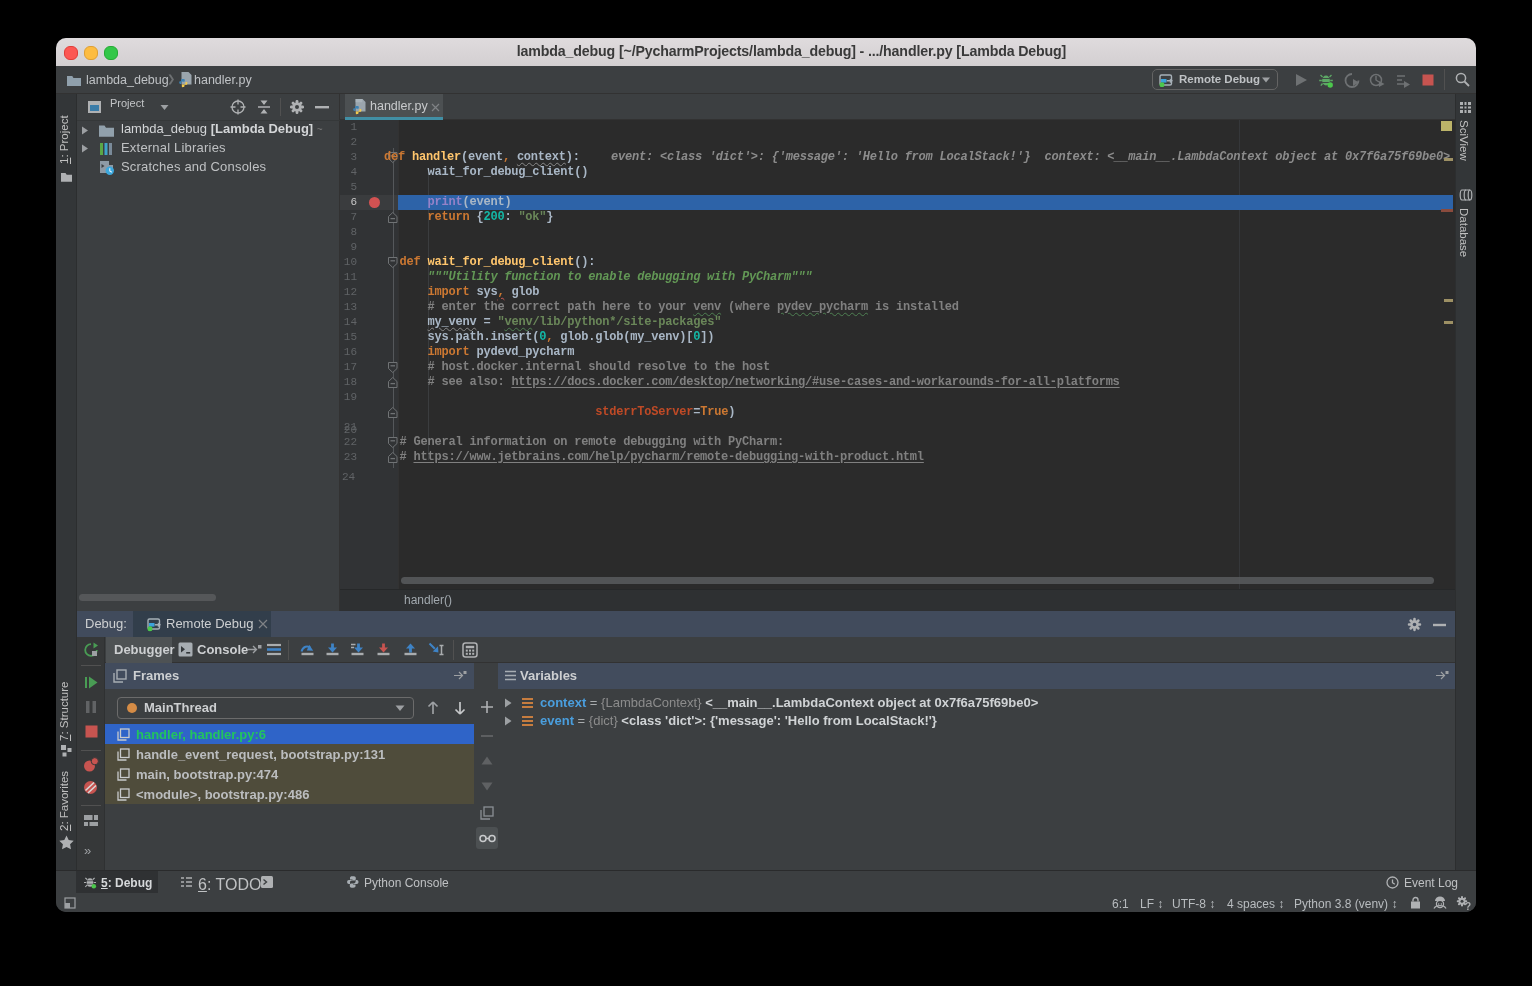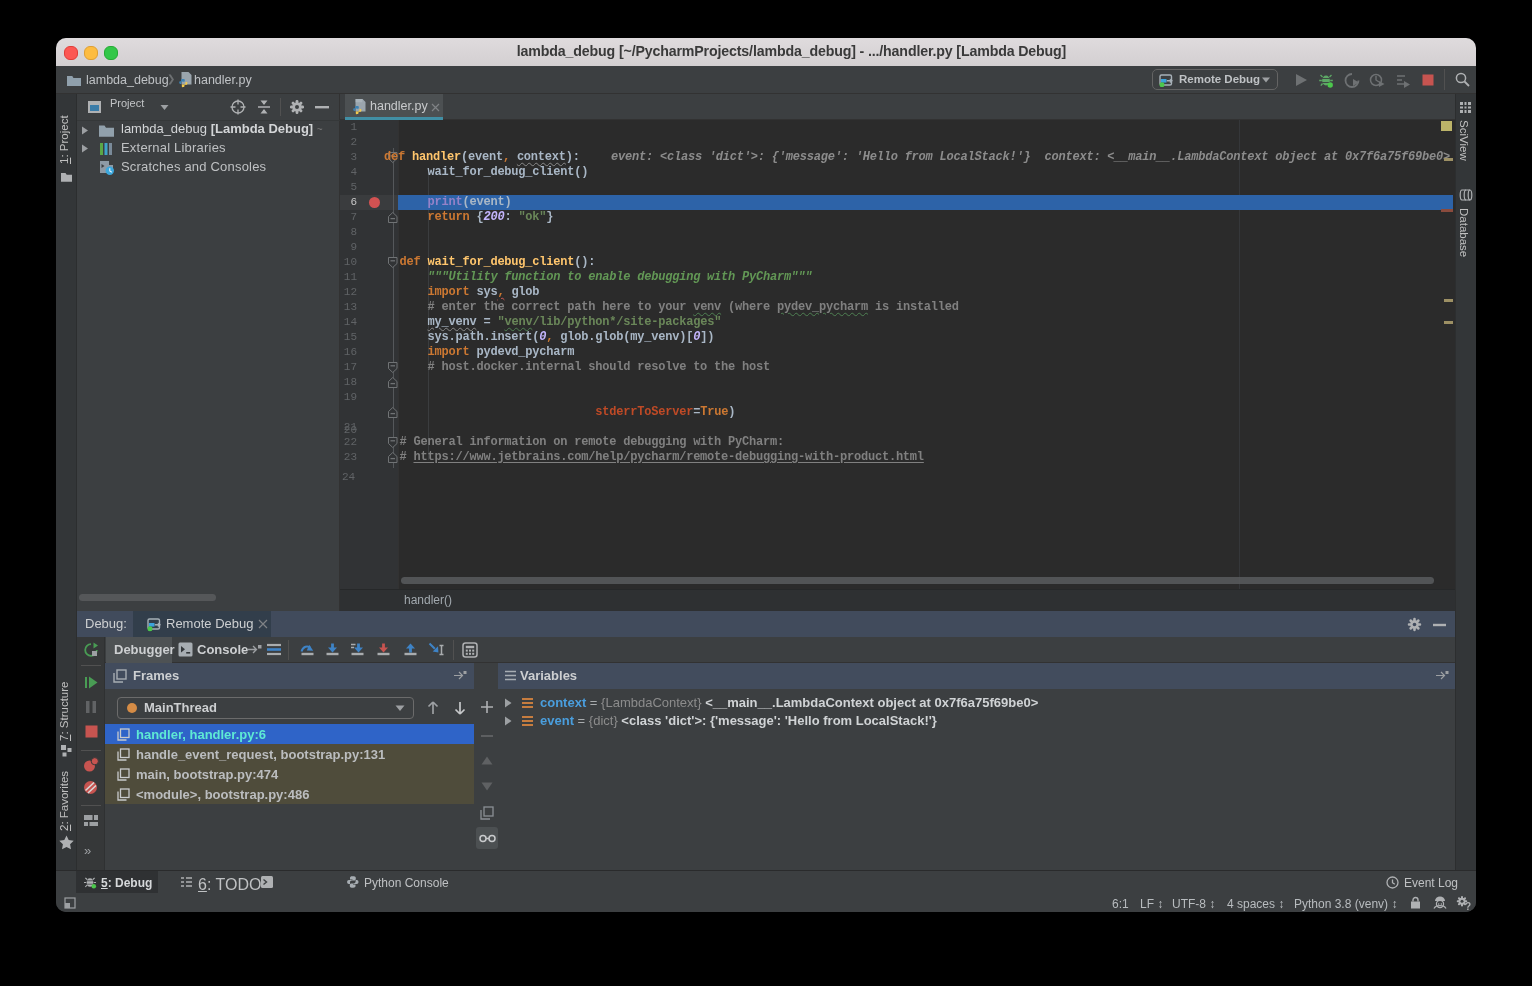--- a/index.html
+++ b/index.html
@@ -4,21 +4,21 @@
 html,body{margin:0;padding:0;background:#000;}
 body{width:1532px;height:986px;position:relative;overflow:hidden;
  font-family:"Liberation Sans",sans-serif;-webkit-font-smoothing:antialiased;}
 .ab{position:absolute;}
 #win{left:56px;top:38px;width:1420px;height:874px;border-radius:10px;overflow:hidden;background:#3C3F41;}
 .ui{font-size:12px;color:#BBBBBB;white-space:nowrap;}
 .mono{font-family:"Liberation Mono",monospace;font-size:12px;line-height:15px;letter-spacing:-0.21px;white-space:pre;color:#A9B7C6;font-weight:bold;}
 .k{color:#CC7832;}
 .f{color:#FFC66D;}
 .s{color:#6A8759;}
-.n{color:#c4b5fd;font-style:italic;}
+.n{color:#14b8a6;}
 .c{color:#808080;}
 .d{color:#629755;font-style:italic;}
 .b{color:#9482C8;}
 .p{color:#BF4A26;}
 .h{color:#8C8C8C;font-style:italic;}
 .uu{text-decoration:underline;text-underline-offset:2px;}
 .wg{text-decoration:underline wavy #8A8A8A 1px;text-underline-offset:2px;}
 .we{text-decoration:underline wavy #4E8052 1px;text-underline-offset:2px;margin-top:35px;}
 .wr{text-decoration:underline wavy #CF5B56 1px;text-underline-offset:2px;}
 .num{font-family:"Liberation Mono",monospace;font-size:11px;color:#606366;text-align:right;width:17px;line-height:15px;}
@@ -271,20 +271,21 @@
 <div class="ab mono" style="left:59.5px;top:100.5px;">    <span class="b">print</span>(event)</div>
 <div class="ab mono" style="left:59.5px;top:115.5px;">    <span class="k">return</span> {<span class="n">200</span>: <span class="s">"ok"</span>}</div>
 <div class="ab mono" style="left:59.5px;top:160.5px;"><span class="k">def </span><span class="f">wait_for_debug_client</span>():</div>
 <div class="ab mono" style="left:59.5px;top:175.5px;">    <span class="d">"""Utility function to enable debugging with PyCharm"""</span></div>
 <div class="ab mono" style="left:59.5px;top:190.5px;">    <span class="k">import</span> sys<span class="k wr">,</span> glob</div>
 <div class="ab mono" style="left:59.5px;top:205.5px;">    <span class="c"># enter the correct path here to your <span class="we">venv</span> (where <span class="we">pydev_pycharm</span> is installed</span></div>
 <div class="ab mono" style="left:59.5px;top:220.5px;">    <span class="wg">my_venv</span> = <span class="s">"<span class="we">venv</span>/lib/python*/site-packages"</span></div>
 <div class="ab mono" style="left:59.5px;top:235.5px;">    sys.path.insert(<span class="n">0</span><span class="k">,</span> glob.glob(my_venv)[<span class="n">0</span>])</div>
 <div class="ab mono" style="left:59.5px;top:250.5px;">    <span class="k">import</span> pydevd_pycharm</div>
 <div class="ab mono" style="left:59.5px;top:265.5px;">    <span class="c"># host.docker.internal should resolve to the host</span></div>
+<div class="ab mono" style="left:59.5px;top:280.5px;">    <span class="c"># see also: <span class="uu">https://docs.docker.com/desktop/networking/#use-cases-and-workarounds-for-all-platforms</span></span></div>
 <div class="ab mono" style="left:59.5px;top:310.5px;">                            <span class="p">stderrToServer</span>=<span class="k">True</span>)</div>
 <div class="ab mono" style="left:59.5px;top:340.5px;"><span class="c"># General information on remote debugging with PyCharm:</span></div>
 <div class="ab mono" style="left:59.5px;top:355.5px;"><span class="c"># <span class="uu">https://www.jetbrains.com/help/pycharm/remote-debugging-with-product.html</span></span></div>
 <div class="ab" style="left:1101px;top:27px;width:11px;height:10px;background:#BCB469;"></div>
 <div class="ab" style="left:1104px;top:64px;width:9px;height:3px;background:#9D9064;"></div>
 <div class="ab" style="left:1101px;top:115px;width:12px;height:3px;background:#8A4B3D;"></div>
 <div class="ab" style="left:1104px;top:205px;width:9px;height:3px;background:#9D9064;"></div>
 <div class="ab" style="left:1104px;top:227px;width:9px;height:3px;background:#9D9064;"></div>
 <div class="ab" style="left:61px;top:483px;width:1033px;height:7px;background:#595C5E;border-radius:4px;opacity:0.85;"></div>
 <div class="ab" style="left:0px;top:495px;width:1115px;height:22px;background:#2E3032;border-top:1px solid #262829;box-sizing:border-box;"></div>
@@ -452,21 +453,21 @@
         <path d="M7 14 V2 M7 2 L2.5 6.5 M7 2 l4.5 4.5" fill="none" stroke="#9DA0A3" stroke-width="1.7"></path>
       </svg>
 <svg class="ab" style="left:376px;top:89px;" width="14" height="16" viewBox="0 0 14 16">
         <path d="M7 2 v12 M7 14 L2.5 9.5 M7 14 l4.5-4.5" fill="none" stroke="#C6C8CA" stroke-width="1.7"></path>
       </svg>
 <div class="ab" style="left:28px;top:113px;width:369px;height:20px;background:#2F64C8;"></div>
 <svg class="ab" style="left:40px;top:117px;" width="13" height="13" viewBox="0 0 13 13">
         <rect x="3.5" y="1" width="8.5" height="8.5" fill="none" stroke="#C8CACC" stroke-width="1.3"></rect>
         <path d="M1 3.5 v8.5 h8.5" fill="none" stroke="#C8CACC" stroke-width="1.3"></path>
       </svg>
-<div class="ab ui" style="left:59px;top:115.5px;font-size:13px;font-weight:bold;color:#5eead4;">handler, handler.py:6</div>
+<div class="ab ui" style="left:59px;top:115.5px;font-size:13px;font-weight:bold;color:#22c55e;">handler, handler.py:6</div>
 <div class="ab" style="left:28px;top:133px;width:369px;height:20px;background:#4F4C3B;"></div>
 <svg class="ab" style="left:40px;top:137px;" width="13" height="13" viewBox="0 0 13 13">
         <rect x="3.5" y="1" width="8.5" height="8.5" fill="none" stroke="#C8CACC" stroke-width="1.3"></rect>
         <path d="M1 3.5 v8.5 h8.5" fill="none" stroke="#C8CACC" stroke-width="1.3"></path>
       </svg>
 <div class="ab ui" style="left:59px;top:135.5px;font-size:13px;font-weight:bold;color:#BBBDBF;">handle_event_request, bootstrap.py:131</div>
 <div class="ab" style="left:28px;top:153px;width:369px;height:20px;background:#4F4C3B;"></div>
 <svg class="ab" style="left:40px;top:157px;" width="13" height="13" viewBox="0 0 13 13">
         <rect x="3.5" y="1" width="8.5" height="8.5" fill="none" stroke="#C8CACC" stroke-width="1.3"></rect>
         <path d="M1 3.5 v8.5 h8.5" fill="none" stroke="#C8CACC" stroke-width="1.3"></path>

